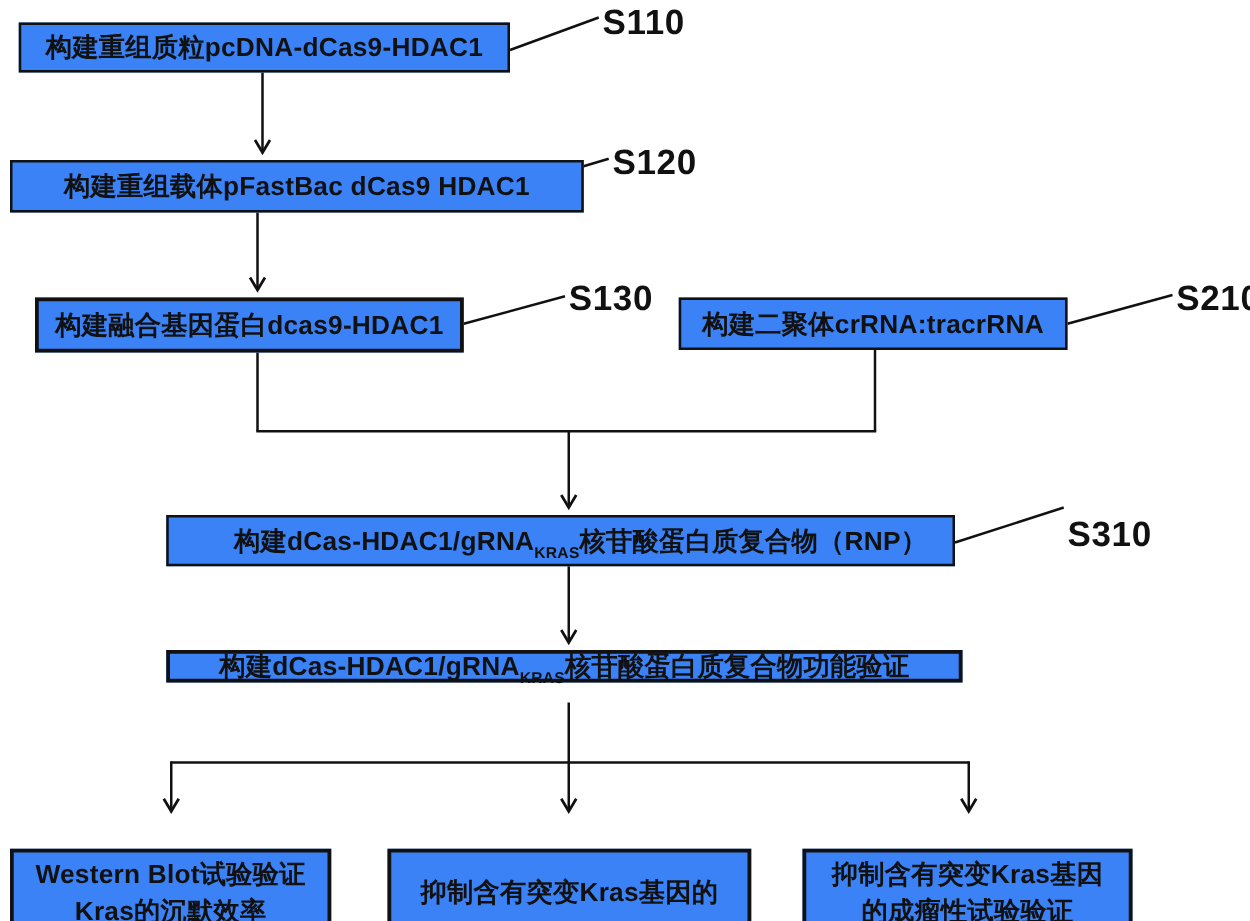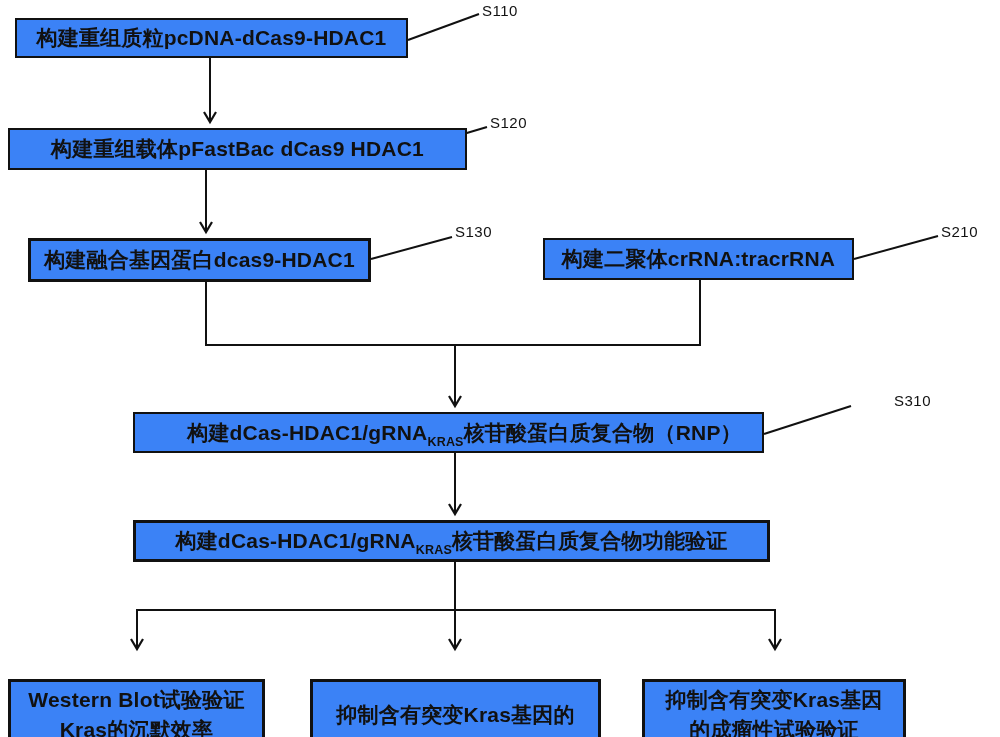--- a/index.html
+++ b/index.html
@@ -44,22 +44,22 @@
   }
   .box-text { display: inline; }
   .sub {
     font-size: 12.5px;
     position: relative;
     top: 6px;
     font-weight: 600;
   }
   .step-label {
     position: absolute;
-    font-size: 15px;
-    font-weight: 400;
+    font-size: 28px;
+    font-weight: 700;
     letter-spacing: 0.5px;
   }
 </style>
 </head>
 <body>
 
 <div class="canvas">
 
   <svg class="lines-layer" width="1000" height="737" viewBox="0 0 1000 737" xmlns="http://www.w3.org/2000/svg">
     <defs>
@@ -101,21 +101,21 @@
   </div>
 
   <div class="box" style="left:543px; top:238px; width:311px; height:42px;">
     <span class="box-text">构建二聚体crRNA:tracrRNA</span>
   </div>
 
   <div class="box" style="left:133px; top:412px; width:631px; height:41px;padding-left:32px;">
     <span class="box-text"><span>构建dCas-HDAC1/gRNA</span><span class="sub">KRAS</span><span>核苷酸蛋白质复合物（RNP）</span></span>
   </div>
 
-  <div class="box thick" style="left:133px; top:520px; width:637px; height:42px;">
+  <div class="box thick" style="left:133px; top:520px; width:637px; height:26px;">
     <span class="box-text"><span>构建dCas-HDAC1/gRNA</span><span class="sub">KRAS</span><span>核苷酸蛋白质复合物功能验证</span></span>
   </div>
 
   <div class="box thick two-line" style="left:8px; top:655px; width:257px; height:71px;">
     <span>Western Blot试验验证</span>
     <span>Kras的沉默效率</span>
   </div>
 
   <div class="box thick two-line" style="left:310px; top:655px; width:291px; height:72px;align-items:center;">
     <span>抑制含有突变Kras基因的</span>
@@ -123,15 +123,15 @@
 
   <div class="box thick two-line" style="left:642px; top:655px; width:264px; height:72px;">
     <span>抑制含有突变Kras基因</span>
     <span>的成瘤性试验验证</span>
   </div>
 
   <div class="step-label" style="left:482px; top:2px;">S110</div>
   <div class="step-label" style="left:490px; top:114px;text-align:right;">S120</div>
   <div class="step-label" style="left:455px; top:223px;">S130</div>
   <div class="step-label" style="left:941px; top:223px;">S210</div>
-  <div class="step-label" style="left:854px; top:392px;margin-left:40px;">S310</div>
+  <div class="step-label" style="left:854px; top:412px;">S310</div>
 
 </div>
 
 </body></html>

